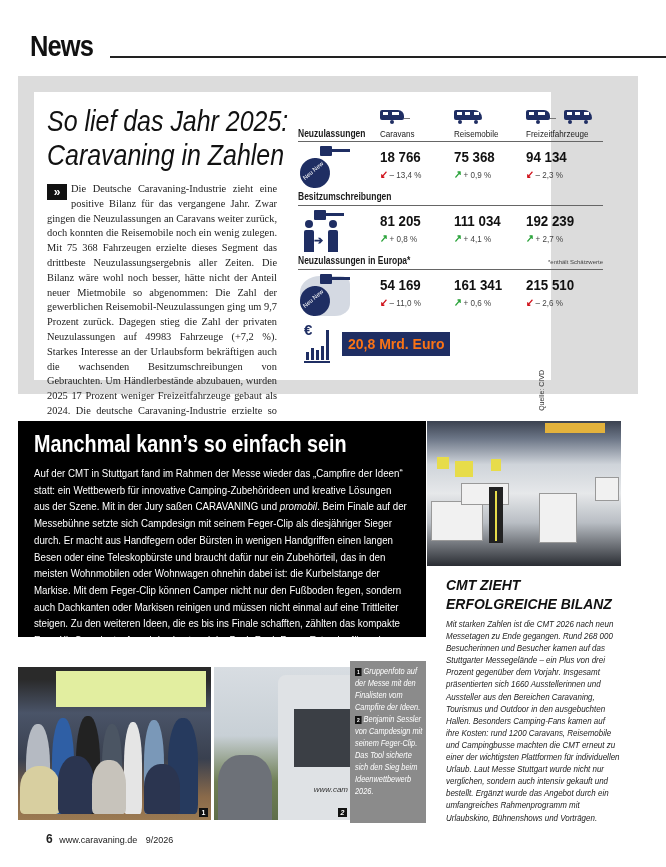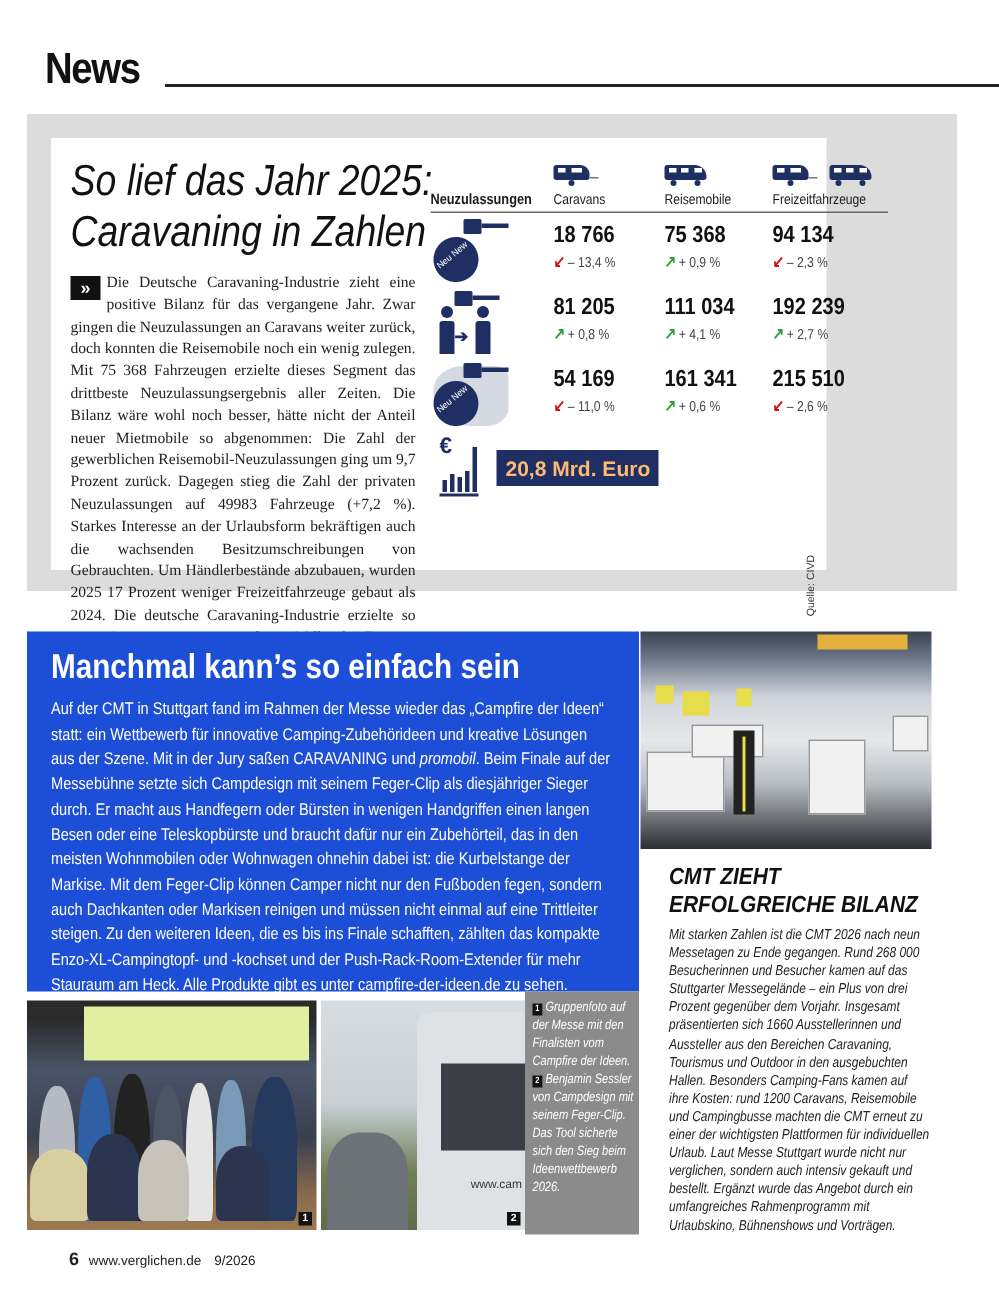--- a/index.html
+++ b/index.html
@@ -13,21 +13,21 @@
 
   
   .stats-frame { position: absolute; left: 18px; top: 76px; width: 620px; height: 318px; background: #dcdcdc; }
   .stats-panel { position: absolute; left: 16px; top: 16px; width: 517px; height: 288px; background: #fff; }
 
   .stats-headline { position: absolute; left: 13px; top: 12px; width: 240px; font-family: "Liberation Sans", sans-serif; font-style: italic; font-size: 29px; line-height: 34px; color: #111; font-weight: normal; transform: scaleX(0.86); transform-origin: left top; white-space: nowrap; }
 
   .stats-intro { position: absolute; left: 13px; top: 90px; width: 230px; font-family: "Liberation Serif", serif; font-size: 10.4px; line-height: 14.8px; text-align: justify; color: #222; }
   .marker { display: inline-block; width: 20px; height: 16px; background: #111; color: #fff; font-family: "Liberation Sans", sans-serif; font-weight: bold; font-size: 12px; line-height: 16px; text-align: center; float: left; margin: 2px 4px 0 0; }
 
-  .stats-table { position: absolute; left: 253px; top: 18px; width: 305px; }
+  .stats-table { position: absolute; left: 264px; top: 18px; width: 305px; }
   .veh-icons { position: relative; height: 16px; }
   .veh { position: absolute; top: 0; width: 32px; height: 12px; }
   .veh .body { position: absolute; left: 0; top: 0; width: 24px; height: 10px; background: #1f2e63; border-radius: 2px 6px 2px 2px; }
   .veh .win { position: absolute; top: 2px; width: 5px; height: 3px; background: #fff; }
   .veh .wheel { position: absolute; bottom: -2px; width: 4px; height: 4px; border-radius: 50%; background: #1f2e63; }
   .veh .hitch { position: absolute; left: 24px; top: 8px; width: 6px; height: 1px; background: #777; }
   .veh.rm .body { width: 28px; border-radius: 2px 8px 2px 2px; }
 
   .row-header { position: relative; height: 16px; border-bottom: 1.5px solid #666; }
   .row-header span { position: absolute; top: 2px; font-family: "Liberation Sans", sans-serif; font-size: 9.5px; white-space: nowrap; transform: scaleX(0.85); transform-origin: left top; }
@@ -53,33 +53,33 @@
   .person .head { width: 8px; height: 8px; border-radius: 50%; background: #1f2e63; margin-left: 1px; }
   .person .torso { width: 10px; height: 22px; background: #1f2e63; margin-top: 2px; border-radius: 2px 2px 0 0; }
   .xfer-arrow { position: absolute; left: 14px; top: 26px; font-size: 11px; color: #1f2e63; font-weight: bold; }
   .map-bg { position: absolute; left: 0; top: 4px; width: 50px; height: 40px; background: #c9cfdb; border-radius: 40% 20% 30% 50%; opacity: 0.8; }
 
   .umsatz-row { position: relative; height: 52px; }
   .euro-icon { position: absolute; left: 6px; top: 6px; width: 26px; height: 40px; }
   .euro-icon .sym { position: absolute; left: 0; top: -3px; font-size: 15px; font-weight: bold; color: #1f2e63; }
   .euro-icon .bar { position: absolute; bottom: 4px; width: 3px; background: #1f2e63; }
   .euro-icon .base { position: absolute; bottom: 1px; left: 0; width: 26px; height: 2px; background: #1f2e63; }
-  .umsatz-box { position: absolute; left: 44px; top: 14px; height: 24px; padding: 0 6px; background: #1f2e63; color: #fdba74; font-weight: bold; font-size: 14px; line-height: 24px; white-space: nowrap; }
+  .umsatz-box { position: absolute; left: 44px; top: 14px; height: 24px; padding: 0 6px; background: #1f2e63; color: #f97316; font-weight: bold; font-size: 14px; line-height: 24px; white-space: nowrap; }
   .source { position: absolute; right: 6px; bottom: 10px; font-size: 7px; color: #333; transform: rotate(-90deg); transform-origin: right bottom; white-space: nowrap; }
 
   
-  .campfire-box { position: absolute; left: 18px; top: 421px; width: 408px; height: 240px; background: #1d4ed8; }
+  .campfire-box { position: absolute; left: 18px; top: 421px; width: 408px; height: 216px; background: #000000; }
   .campfire-title { position: absolute; left: 16px; top: 10px; font-size: 23px; color: #fff; white-space: nowrap; transform: scaleX(0.86); transform-origin: left top; }
   .campfire-body { position: absolute; left: 16px; top: 44px; width: 436px; font-size: 11.3px; line-height: 16.7px; color: #fff; transform: scaleX(0.86); transform-origin: left top; }
 
   .photo { position: absolute; overflow: hidden; }
   .photo-1 { left: 18px; top: 667px; width: 193px; height: 153px; background: linear-gradient(180deg, #2a2a2a 0%, #2a2a2a 8%, #4a5468 30%, #39404f 60%, #8a6a4a 85%, #9b7a52 100%); }
   .photo-1 .screen { position: absolute; left: 38px; top: 4px; width: 150px; height: 36px; background: #e2eea0; }
   .photo-1 .ppl { position: absolute; bottom: 6px; border-radius: 45% 45% 10% 10%; }
-  .photo-2 { left: 214px; top: 667px; width: 136px; height: 153px; background: linear-gradient(180deg, #d8dde2 0%, #c8d0d6 45%, #6f7f55 75%, #5f6e4a 100%); }
+  .photo-2 { left: 214px; top: 667px; width: 136px; height: 153px; background: linear-gradient(180deg, #d8dde2 0%, #c8d0d6 45%, #6f7f55 75%, #5f6e4a 100%); font-style: italic; }
   .photo-2 .van { position: absolute; right: 0; top: 8px; width: 72px; height: 150px; background: #dfe2e5; border-radius: 8px 0 0 0; }
   .photo-2 .vanwin { position: absolute; right: 0; top: 42px; width: 56px; height: 58px; background: #3b3f45; }
   .photo-2 .vantext { position: absolute; right: 2px; top: 118px; font-size: 8px; color: #333; }
   .photo-2 .man { position: absolute; left: 4px; top: 88px; width: 54px; height: 65px; background: #6d7178; border-radius: 40% 40% 0 0; }
   .photo-num { position: absolute; right: 3px; bottom: 3px; width: 9px; height: 9px; background: #111; color: #fff; font-size: 7px; line-height: 9px; text-align: center; font-weight: bold; }
 
   .caption-box { position: absolute; left: 350px; top: 661px; width: 76px; height: 162px; background: #8b8b8b; }
   .caption-text { position: absolute; left: 5px; top: 4px; width: 84px; font-style: italic; font-size: 9px; line-height: 12px; color: #fff; transform: scaleX(0.82); transform-origin: left top; }
   .cap-num { display: inline-block; width: 8px; height: 8px; background: #111; color: #fff; font-size: 6px; line-height: 8px; text-align: center; font-style: normal; font-weight: bold; }
 
@@ -158,20 +158,23 @@
           <div class="tag">Neu New</div>
         </div>
         <span class="val c1">18 766</span>
         <span class="chg c1"><span class="arrow down">↙</span><span>– 13,4 %</span></span>
         <span class="val c2">75 368</span>
         <span class="chg c2"><span class="arrow up">↗</span><span>+ 0,9 %</span></span>
         <span class="val c3">94 134</span>
         <span class="chg c3"><span class="arrow down">↙</span><span>– 2,3 %</span></span>
       </div>
 
+      <div class="sec-title">
+        <span class="t">Besitzumschreibungen</span>
+      </div>
       <div class="data-row">
         <div class="row-icon">
           <div class="key" style="left:14px"></div>
             <div class="key-shaft" style="left:26px"></div>
           <div class="person" style="left:4px">
               <div class="head"></div>
               <div class="torso"></div>
             </div>
           <span class="xfer-arrow">➔</span>
           <div class="person" style="left:28px">
@@ -180,20 +183,24 @@
             </div>
         </div>
         <span class="val c1">81 205</span>
         <span class="chg c1"><span class="arrow up">↗</span><span>+ 0,8 %</span></span>
         <span class="val c2">111 034</span>
         <span class="chg c2"><span class="arrow up">↗</span><span>+ 4,1 %</span></span>
         <span class="val c3">192 239</span>
         <span class="chg c3"><span class="arrow up">↗</span><span>+ 2,7 %</span></span>
       </div>
 
+      <div class="sec-title">
+        <span class="t">Neuzulassungen in Europa*</span>
+        <span class="note">*enthält Schätzwerte</span>
+      </div>
       <div class="data-row">
         <div class="row-icon">
           <div class="map-bg"></div>
           <div class="key"></div>
             <div class="key-shaft"></div>
           <div class="tag">Neu New</div>
         </div>
         <span class="val c1">54 169</span>
         <span class="chg c1"><span class="arrow down">↙</span><span>– 11,0 %</span></span>
         <span class="val c2">161 341</span>
@@ -262,15 +269,15 @@
   <div class="rv" style="left:112px;top:72px;width:38px;height:50px"></div>
   <div class="rv" style="left:168px;top:56px;width:24px;height:24px"></div>
   <div style="position:absolute;left:62px;top:66px;width:14px;height:56px;background:#222"></div>
   <div style="position:absolute;left:68px;top:70px;width:2px;height:50px;background:#e7dc4a"></div>
 </div>
 <h3 class="cmt-title"><span>CMT ZIEHT</span><br><span>ERFOLGREICHE BILANZ</span></h3>
 <p class="cmt-body">Mit starken Zahlen ist die CMT 2026 nach neun Messetagen zu Ende gegangen. Rund 268 000 Besucherinnen und Besucher kamen auf das Stuttgarter Messegelände – ein Plus von drei Prozent gegenüber dem Vorjahr. Insgesamt präsentierten sich 1660 Ausstellerinnen und Aussteller aus den Bereichen Caravaning, Tourismus und Outdoor in den ausgebuchten Hallen. Besonders Camping-Fans kamen auf ihre Kosten: rund 1200 Caravans, Reisemobile und Campingbusse machten die CMT erneut zu einer der wichtigsten Plattformen für individuellen Urlaub. Laut Messe Stuttgart wurde nicht nur verglichen, sondern auch intensiv gekauft und bestellt. Ergänzt wurde das Angebot durch ein umfangreiches Rahmenprogramm mit Urlaubskino, Bühnenshows und Vorträgen.</p>
 
 <div class="footer">
   <span class="page">6</span>
-  <span>www.verglichen.de</span>
+  <span>www.caravaning.de</span>
   <span class="issue">9/2026</span>
 </div>
 
 </body></html>

